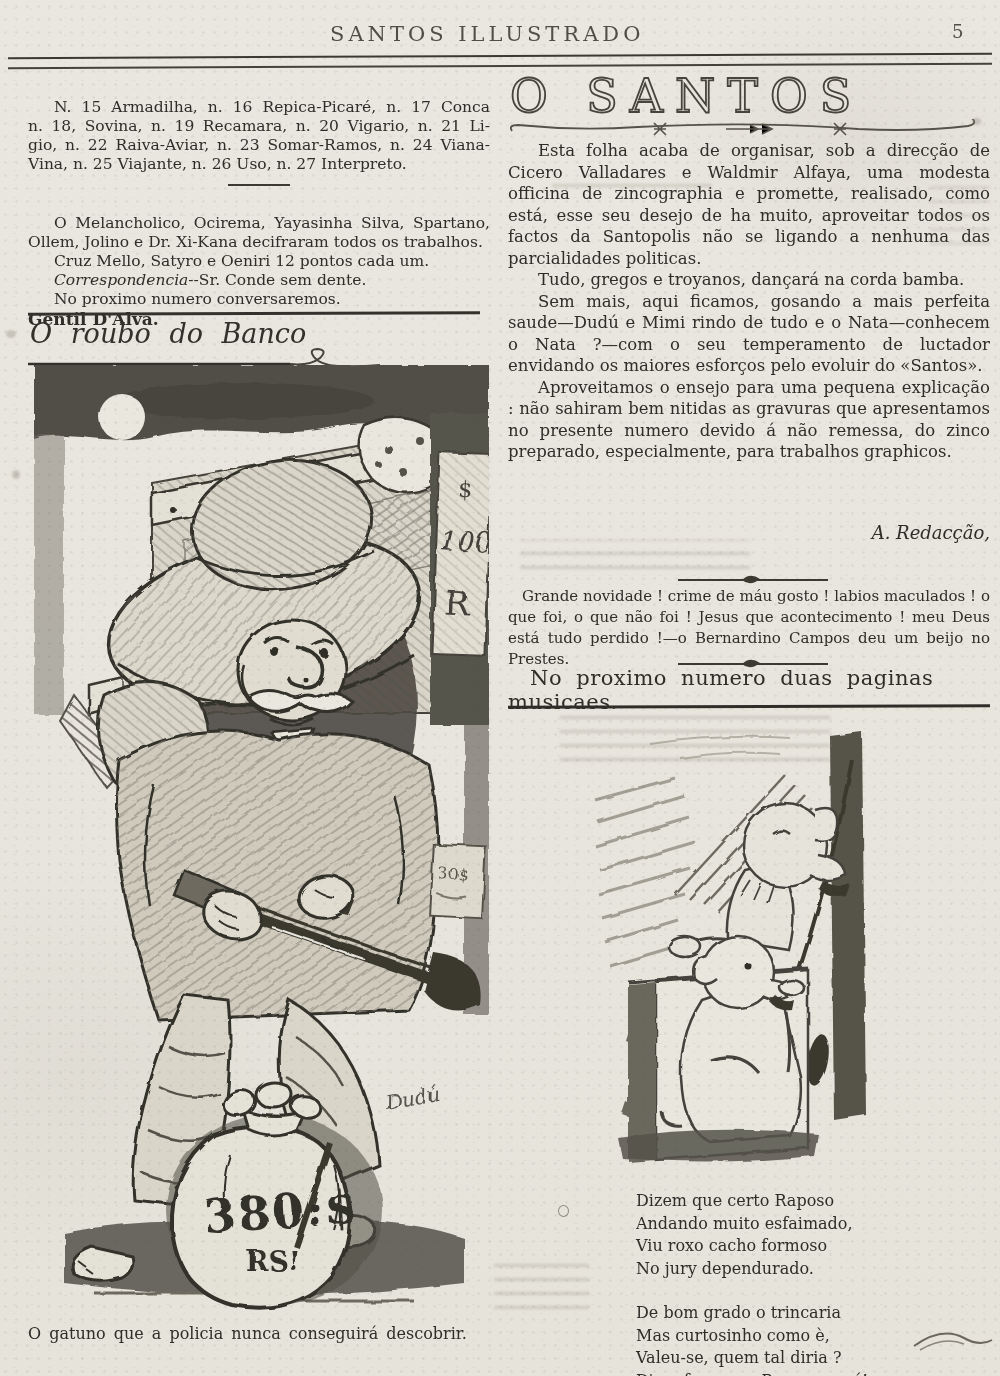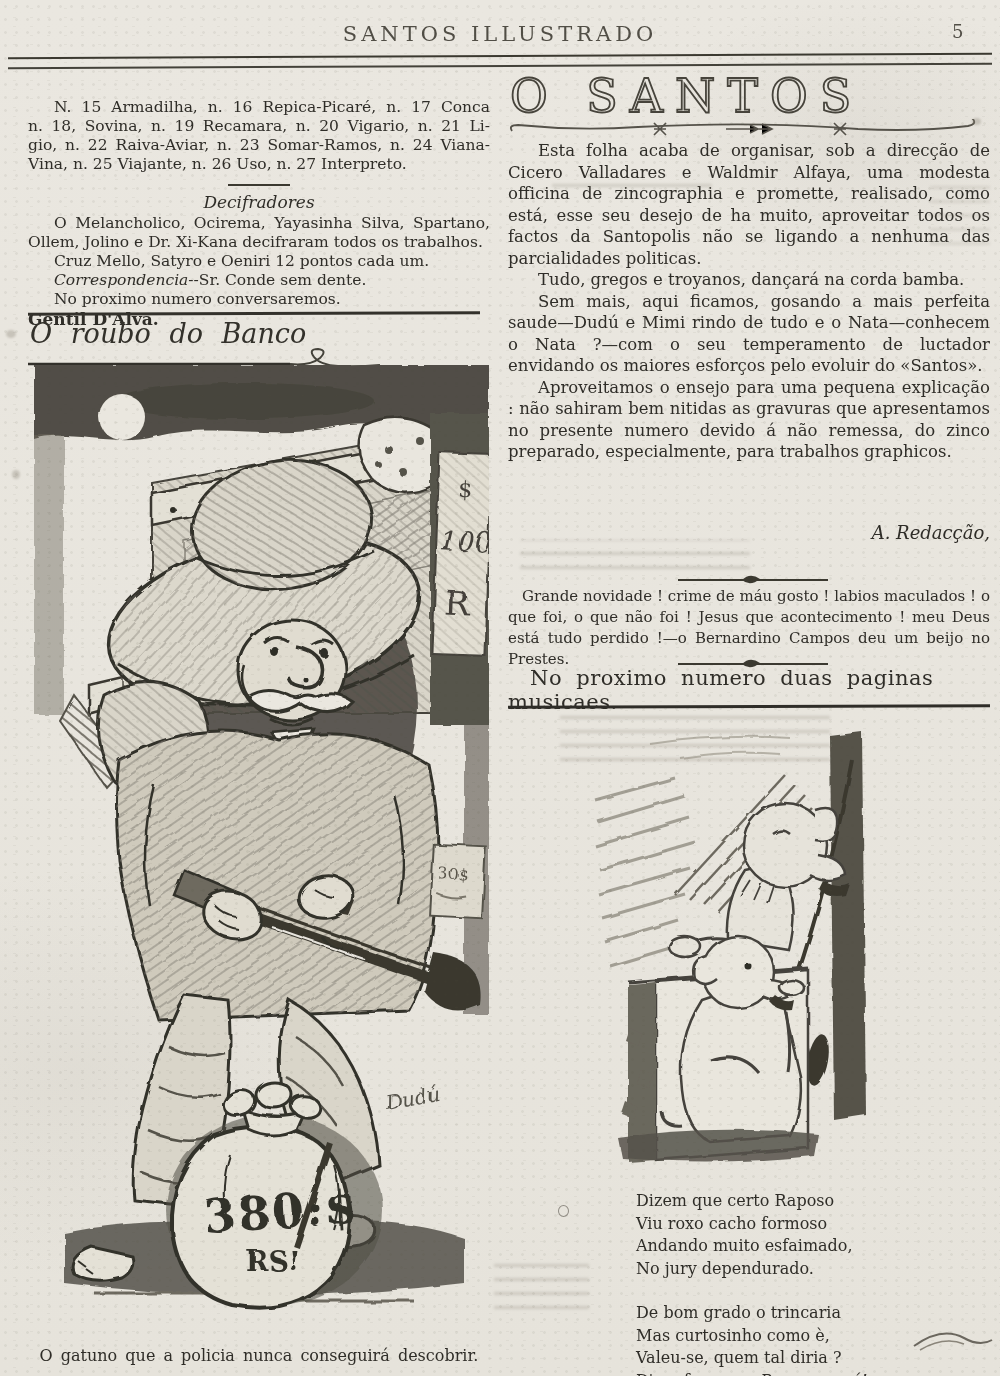--- a/index.html
+++ b/index.html
@@ -17,21 +17,21 @@
     background-image:
       radial-gradient(rgba(85,80,68,.14) 1px, transparent 1.5px),
       radial-gradient(rgba(85,80,68,.10) 1px, transparent 1.4px);
     background-size:11px 13px, 17px 9px;
     background-position:0 0, 6px 4px;
     opacity:.55;
   }
   .abs{position:absolute;}
 
   
-  .hdr-title{left:330px;top:22px;width:340px;text-align:center;font-size:21px;
+  .hdr-title{left:330px;top:22px;width:340px;text-align:left;font-size:21px;
     letter-spacing:4px;color:#514e46;}
   .hdr-page{left:952px;top:21px;font-size:18px;color:#514e46;}
   .hdr-rule{left:8px;top:55px;width:984px;height:8px;
     border-top:2px solid #3b3930;border-bottom:2px solid #44423a;
     transform:rotate(-.25deg);}
 
   
   .colL{left:28px;top:72px;width:462px;}
   .colR{left:508px;top:72px;width:482px;}
 
@@ -45,21 +45,21 @@
   .headline{font-style:italic;font-size:27px;word-spacing:10px;color:#33312b;}
 
   .body-md{font-size:16.5px;line-height:21.5px;text-align:justify;}
   .p-ind{text-indent:30px;margin:0;}
   .sig-ital{font-style:italic;font-size:18px;text-align:right;padding-right:58px;font-weight:500;}
   .note-sm{font-size:15px;line-height:21px;text-align:justify;text-indent:14px;}
   .announce{font-size:21px;word-spacing:7px;letter-spacing:.5px;text-indent:22px;}
   .thick-rule{height:0;border-top:3px solid #2f2d28;}
   .poem{font-size:16px;line-height:22.5px;}
   .poem .it{font-style:italic;}
-  .caption{font-size:16px;text-align:center;word-spacing:3px;margin-top:22px;}
+  .caption{font-size:16px;text-align:left;word-spacing:3px;}
 
   
   .smudge{pointer-events:none;opacity:.28;filter:blur(1.6px);
     background:repeating-linear-gradient(0deg, transparent 0 5px, #8a8477 5px 8px, transparent 8px 14px);}
   .speck{pointer-events:none;opacity:.35;filter:blur(1px);background:#8a8477;border-radius:50%;}
   .o-mark{width:9px;height:10px;border:1.6px solid #6b675e;border-radius:50%;opacity:.7;}
 </style>
 </head>
 <body>
 
@@ -72,21 +72,20 @@
 
   <div style="position:absolute;top:26px;left:0;width:462px;">
     <div class="body-sm jline ind">N. 15 Armadilha, n. 16 Repica-Picaré, n. 17 Conca</div>
     <div class="body-sm jline">n. 18, Sovina, n. 19 Recamara, n. 20 Vigario, n. 21 Li-</div>
     <div class="body-sm jline">gio, n. 22 Raiva-Aviar, n. 23 Somar-Ramos, n. 24 Viana-</div>
     <div class="body-sm">Vina, n. 25 Viajante, n. 26 Uso, n. 27 Interpreto.</div>
   </div>
 
   <div class="mini-rule" style="position:absolute;top:112px;left:200px;"></div>
 
-  <div class="c-head" style="position:absolute;top:120px;left:0;right:0;">Decifradores</div>
 
   <div style="position:absolute;top:142px;left:0;width:462px;">
     <p class="body-sm ind" style="margin:0;">O Melancholico, Ocirema, Yayasinha Silva, Spartano, Ollem, Jolino e Dr. Xi-Kana decifraram todos os trabalhos.</p>
     <p class="body-sm ind" style="margin:0;">Cruz Mello, Satyro e Oeniri 12 pontos cada um.</p>
     <p class="body-sm ind" style="margin:0;"><span style="font-style:italic;">Correspondencia</span><span>--Sr. Conde sem dente.</span></p>
     <p class="body-sm ind" style="margin:0;">No proximo numero conversaremos.</p>
     <div class="sig-bold">Gentil D'Alva.</div>
   </div>
 
   <div class="col-rule" style="position:absolute;top:240px;left:0;width:452px;transform:rotate(-.2deg);"></div>
@@ -364,22 +363,22 @@
       <g fill="#6b675d">
           <path d="M40,298 l12,6 -4,12 -12,-5 z"></path>
           <path d="M50,340 l14,5 -5,13 -13,-5 z"></path>
           <path d="M36,372 l11,5 -4,11 -11,-4 z"></path>
         </g>
     </g>
   </svg>
 
   <div class="poem" style="position:absolute;top:1118px;left:128px;width:300px;">
     <div>Dizem que certo Raposo</div>
+    <div>Andando muito esfaimado,</div>
     <div>Viu roxo cacho formoso</div>
-    <div>Andando muito esfaimado,</div>
     <div>No jury dependurado.</div>
     <div style="height:22px;"></div>
     <div>De bom grado o trincaria</div>
     <div>Mas curtosinho como è,</div>
     <div>Valeu-se, quem tal diria ?</div>
     <div><span>D'um formoso--</span><span class="it">Porco em pé!...</span></div>
   </div>
 
   <div class="o-mark" style="position:absolute;top:1133px;left:50px;"></div>
 </div>

